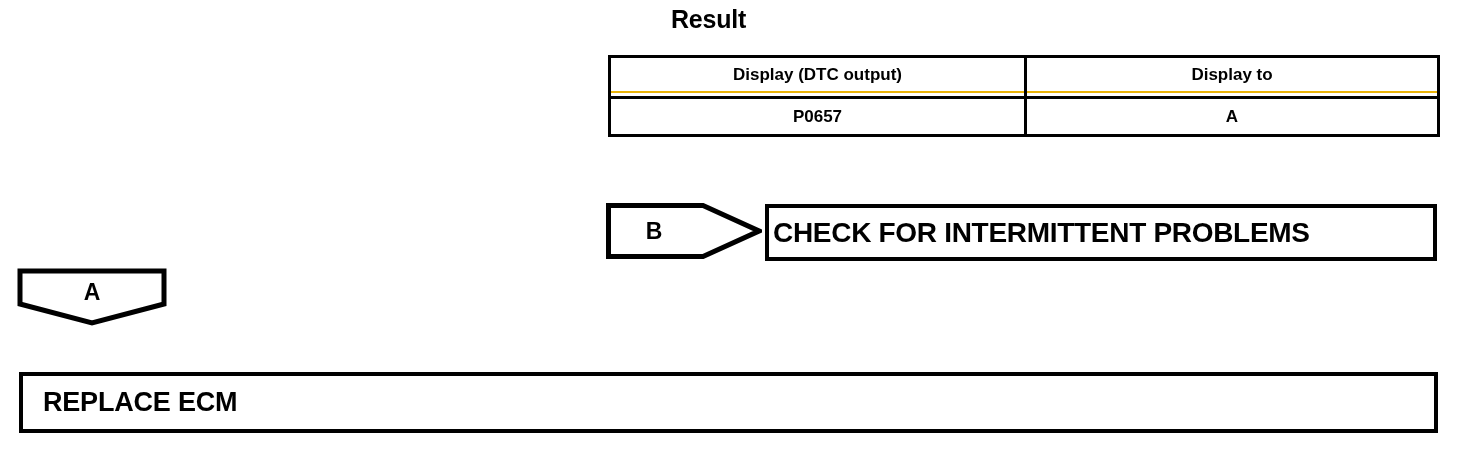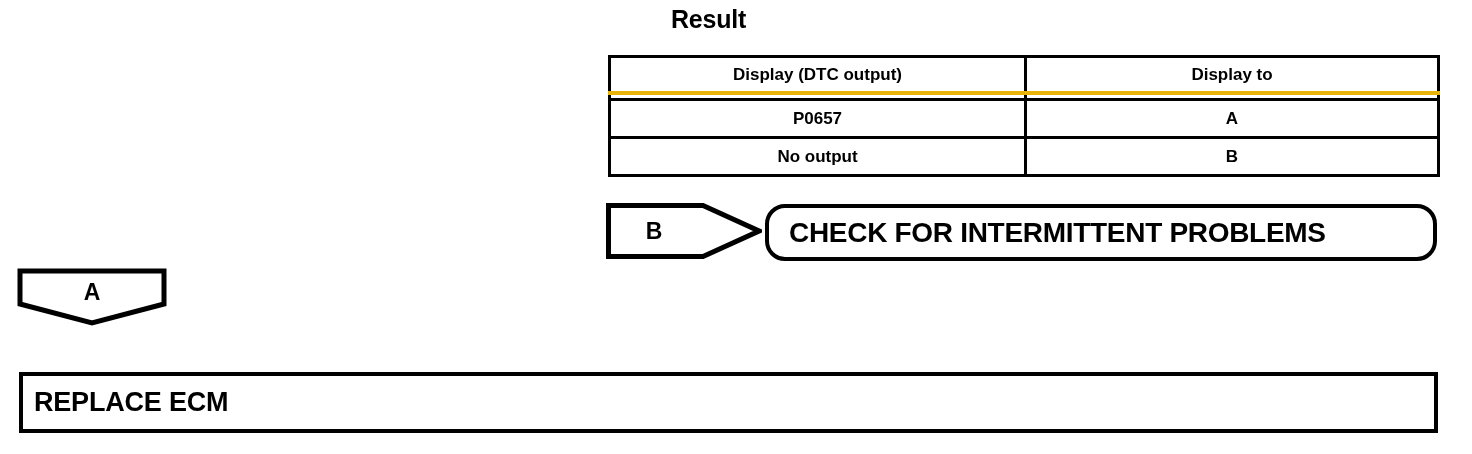--- a/index.html
+++ b/index.html
@@ -50,21 +50,21 @@
     text-align: center;
     font-size: 17px;
     font-weight: bold;
     padding: 0;
     height: 35px;
     vertical-align: middle;
     background: #fff;
   }
   .result-table thead th {
     border-top: 3px solid #000;
-    border-bottom: 4px solid #eab308;
+    border-bottom: 2px solid #eab308;
     height: 33px;
   }
   
   .dbl-rule-row td {
     height: 3px;
     padding: 0;
     border-top: 0;
     border-bottom: 3px solid #000;
     border-left: 3px solid #000;
     border-right: 3px solid #000;
@@ -131,31 +131,30 @@
     align-items: center;
     font-weight: bold;
     white-space: nowrap;
   }
   .box-check {
     left: 765px;
     top: 204px;
     width: 672px;
     height: 57px;
     font-size: 28px;
-    padding-left: 20px;
+    padding-left: 4px;
     letter-spacing: -0.3px;
-    border-radius: 20px;
   }
   .box-replace {
     left: 19px;
     top: 372px;
     width: 1419px;
     height: 61px;
     font-size: 27px;
-    padding-left: 11px;
+    padding-left: 20px;
     letter-spacing: -0.2px;
   }
 </style>
 </head>
 <body>
 
 <div id="page">
 
   <div class="result-label">Result</div>
 
@@ -172,24 +171,20 @@
     </thead>
     <tbody>
       <tr class="dbl-rule-row">
         <td></td>
         <td></td>
       </tr>
       <tr class="data-row">
         <td>P0657</td>
         <td>A</td>
       </tr>
-      <tr class="data-row">
-        <td>No output</td>
-        <td>B</td>
-      </tr>
     </tbody>
   </table>
 
   <div class="conn-b">
     <svg width="156" height="56" viewBox="0 0 156 56">
       <polygon points="2.5,2.5 97,2.5 153,28 97,53.5 2.5,53.5" fill="#ffffff" stroke="#000000" stroke-width="5" stroke-linejoin="miter"></polygon>
     </svg>
     <div class="conn-text">B</div>
   </div>
 

